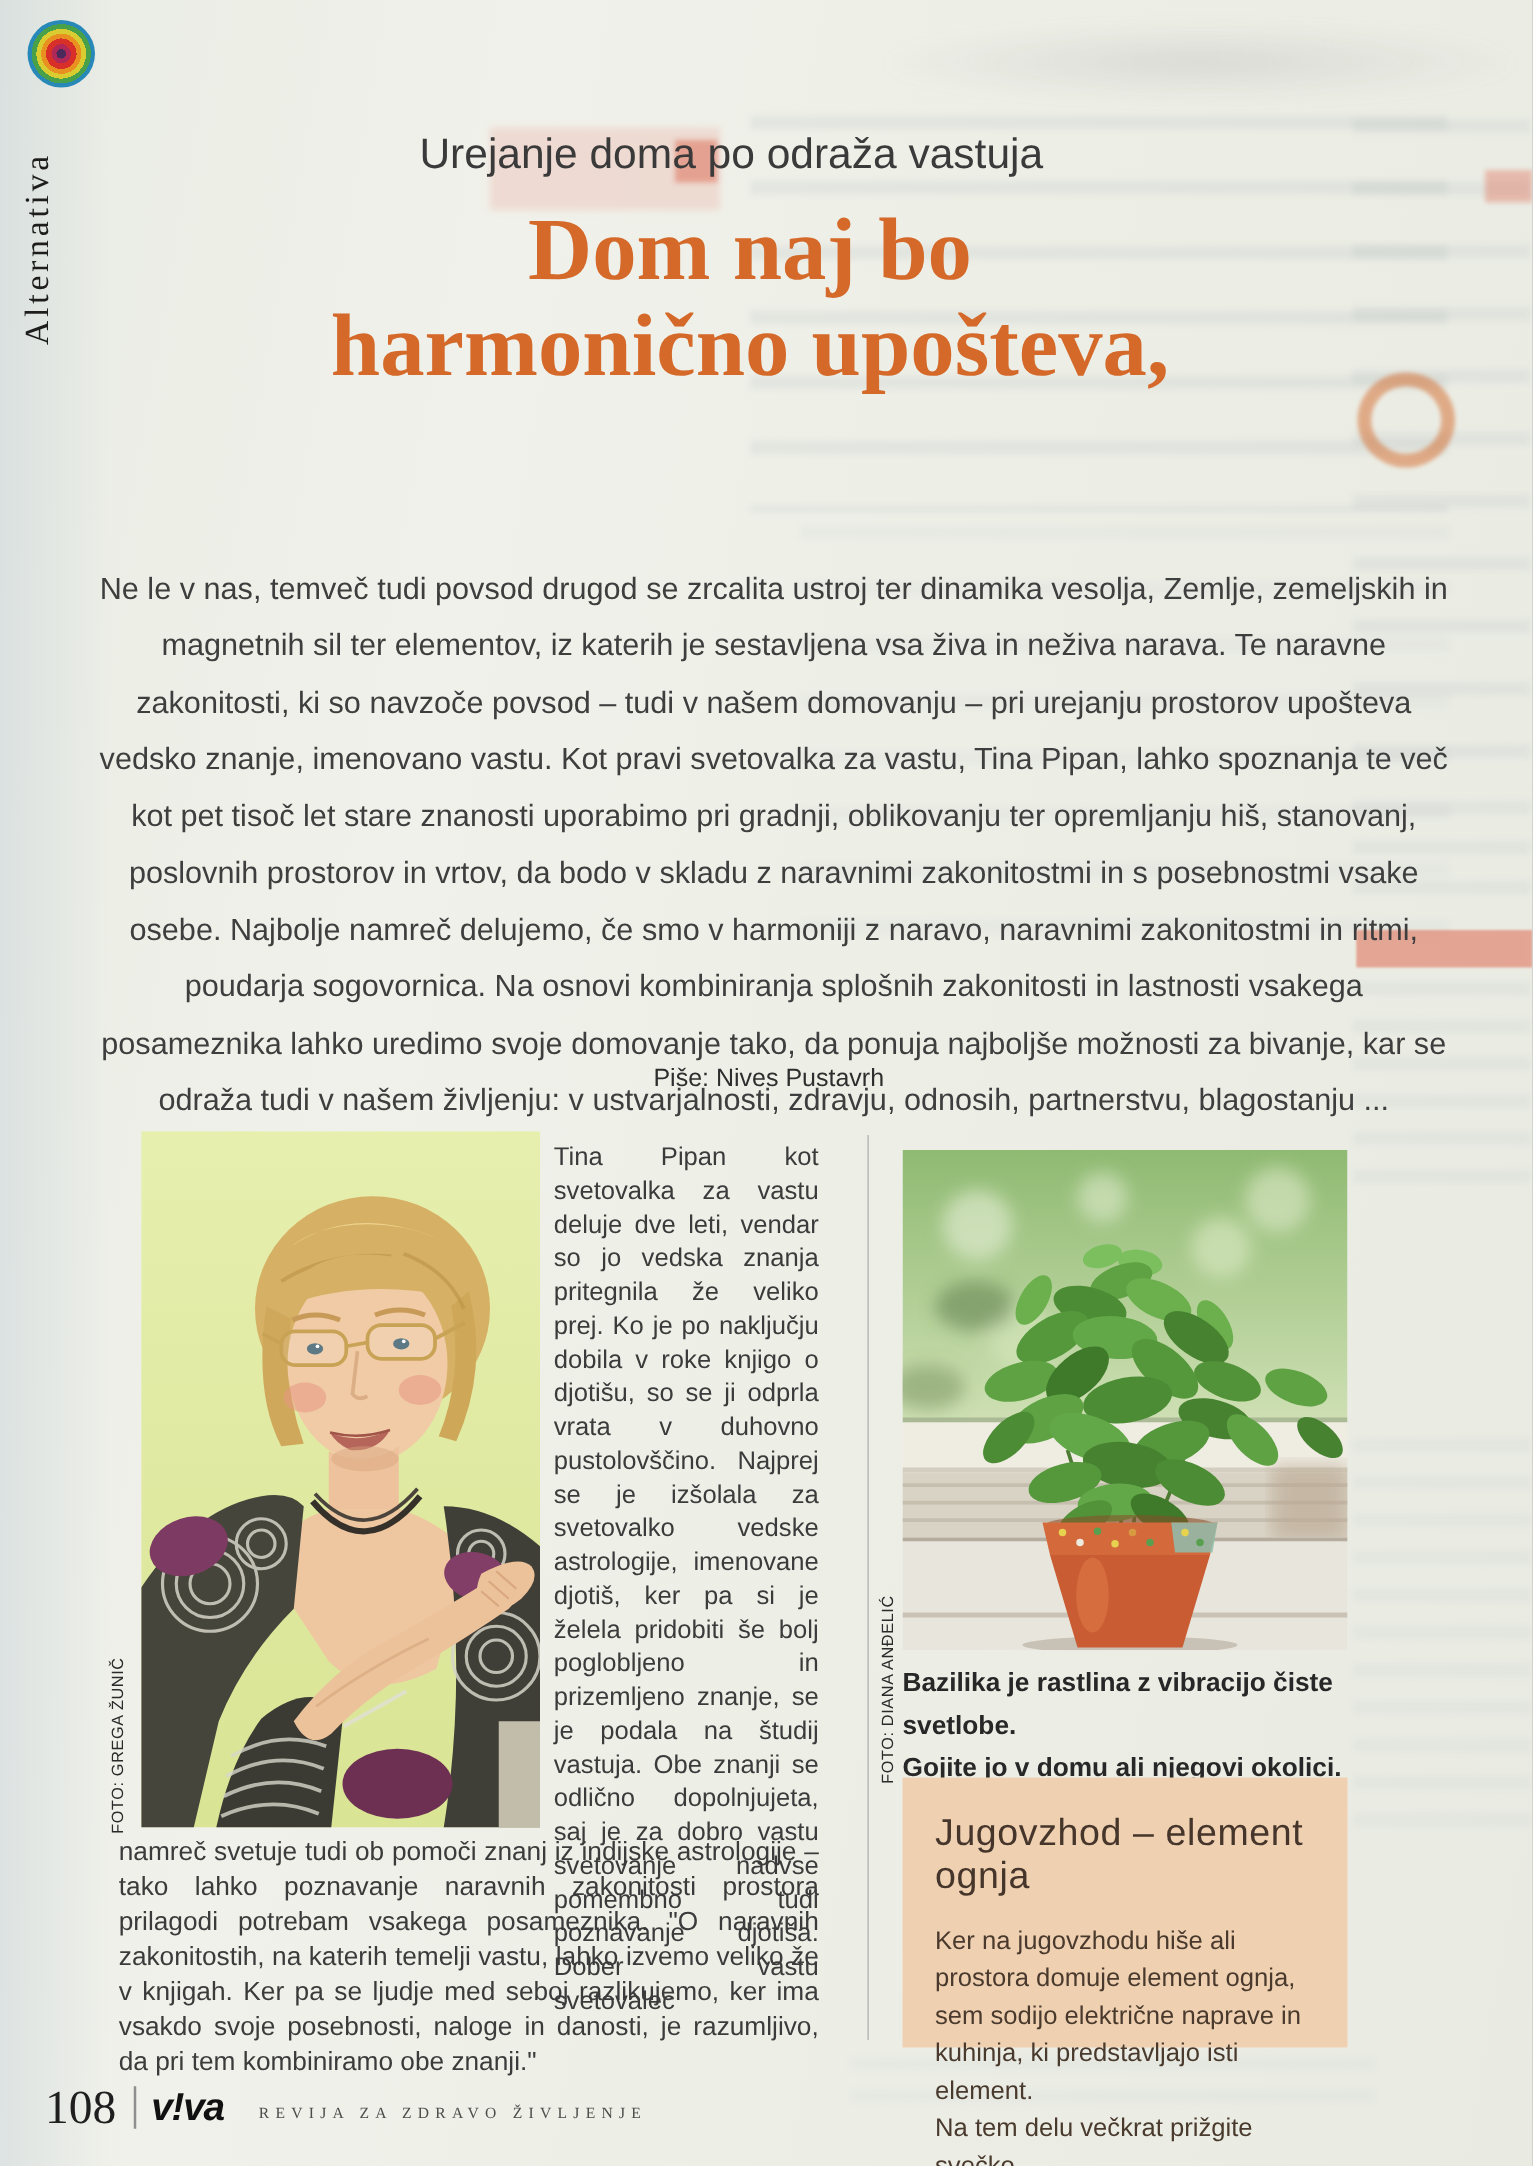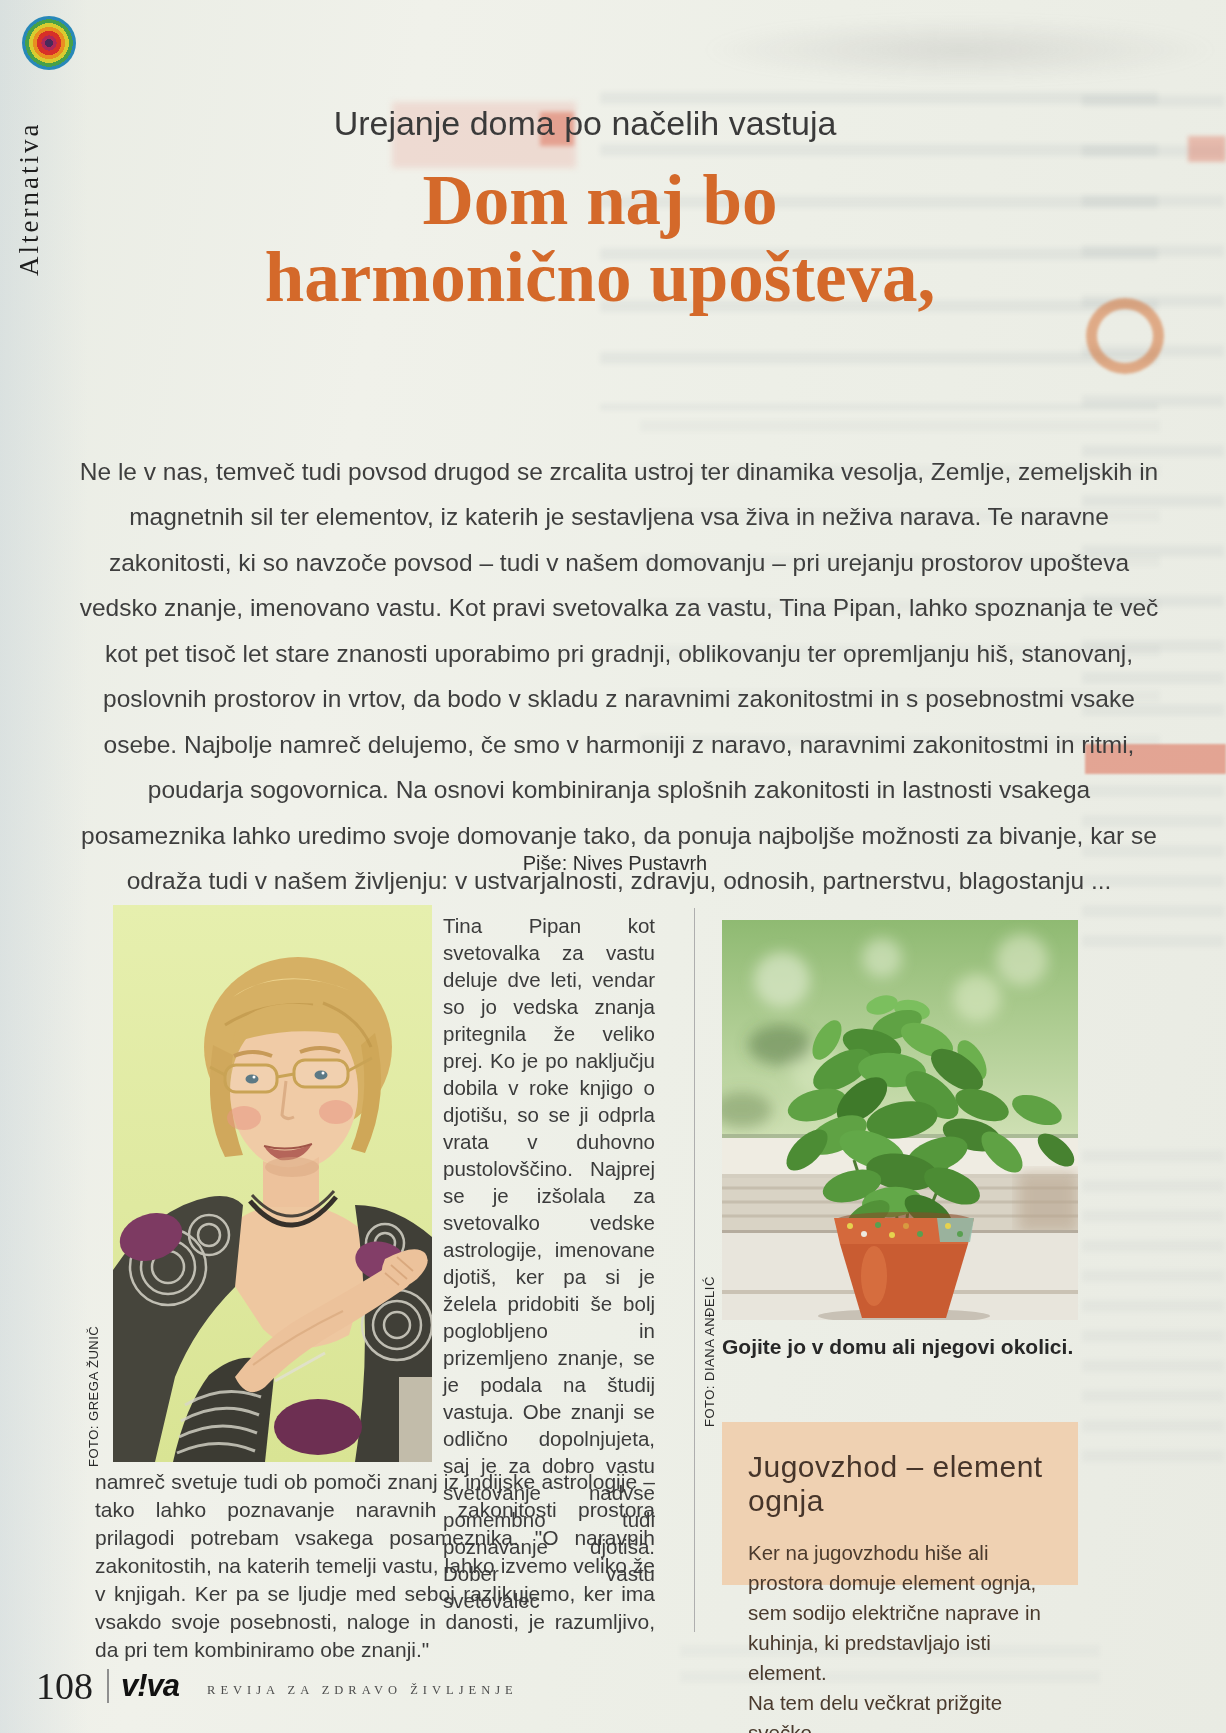--- a/index.html
+++ b/index.html
@@ -50,21 +50,21 @@
   
   .portrait{position:absolute; left:113px; top:905px; width:319px; height:557px;}
   .basil{position:absolute; left:722px; top:920px; width:356px; height:400px;}
   .credit{position:absolute; font-size:13px; color:#2a2a2a; letter-spacing:.5px;}
   .credit-left{left:86px; top:1282px; height:185px;}
   .credit-right{left:702px; top:1262px; height:165px;}
   .caption{position:absolute; left:722px; top:1330px; width:356px;
     font-size:21px; line-height:34px; font-weight:bold; color:#272727;}
   .caption span{display:block;}
   
-  .info-box{position:absolute; left:722px; top:1422px; width:356px; height:163px;
+  .info-box{position:absolute; left:722px; top:1422px; width:356px; height:216px;
     background:#efd1b2; box-sizing:border-box; padding:28px 26px 0 26px;}
   .info-box h2{margin:0 0 20px 0; font-weight:400; font-size:30px; letter-spacing:.5px; color:#46352a;}
   .info-box p{margin:0; font-size:20.5px; line-height:30px; color:#4a3a2d;}
   
   .footer{position:absolute; left:36px; top:1664px; display:flex; align-items:center;}
   .page-num{font-family:"Liberation Serif", serif; font-size:38px; color:#1f1f1f;}
   .footer-rule{width:2px; height:34px; background:#8f8f8f; margin:0 12px 0 14px;}
   .viva{font-style:italic; font-weight:800; font-size:31px; letter-spacing:-1px; color:#111;}
   .tagline{margin-left:28px; font-family:"Liberation Serif", serif; font-size:12.5px;
     letter-spacing:5px; color:#4c4c4c; padding-top:8px;text-align:center;}
@@ -85,21 +85,21 @@
   <div class="ghost-lines" style="left:680px; top:1645px; width:420px; height:50px; background-size:100% 26px; opacity:.07;"></div>
   <div class="ghost-blob" style="left:1085px; top:744px; width:141px; height:30px; background:#dd5f45; opacity:.5; filter:blur(1px);"></div>
   <div class="ghost-blob" style="left:392px; top:102px; width:184px; height:66px; background:#ecc0b6; opacity:.45; filter:blur(3px);"></div>
   <div class="ghost-blob" style="left:540px; top:112px; width:34px; height:34px; background:#dd6a52; opacity:.5; filter:blur(2px);"></div>
   <div class="ghost-blob" style="left:1188px; top:136px; width:38px; height:26px; background:#e0705a; opacity:.4; filter:blur(2px);"></div>
   <div class="ghost-o"></div>
 
   <div class="mandala"></div>
   <div class="section-label vtext">Alternativa</div>
 
-  <div class="kicker">Urejanje doma po načelih vastuja</div>
+  <div class="kicker">Urejanje doma po odraža vastuja</div>
   <h1 class="title">
       <span>Dom naj bo</span>
       <span>harmonično upošteva,</span>
     </h1>
   <p class="lead">Ne le v nas, temveč tudi povsod drugod se zrcalita ustroj ter dinamika vesolja, Zemlje, zemeljskih in magnetnih sil ter elementov, iz katerih je sestavljena vsa živa in neživa narava. Te naravne zakonitosti, ki so navzoče povsod – tudi v našem domovanju – pri urejanju prostorov upošteva vedsko znanje, imenovano vastu. Kot pravi svetovalka za vastu, Tina Pipan, lahko spoznanja te več kot pet tisoč let stare znanosti uporabimo pri gradnji, oblikovanju ter opremljanju hiš, stanovanj, poslovnih prostorov in vrtov, da bodo v skladu z naravnimi zakonitostmi in s posebnostmi vsake osebe. Najbolje namreč delujemo, če smo v harmoniji z naravo, naravnimi zakonitostmi in ritmi, poudarja sogovornica. Na osnovi kombiniranja splošnih zakonitosti in lastnosti vsakega posameznika lahko uredimo svoje domovanje tako, da ponuja najboljše možnosti za bivanje, kar se odraža tudi v našem življenju: v ustvarjalnosti, zdravju, odnosih, partnerstvu, blagostanju ...</p>
   <div class="byline">Piše: Nives Pustavrh</div>
 
   <div class="portrait">
     <svg width="319" height="557" viewBox="0 0 319 557" xmlns="http://www.w3.org/2000/svg">
       <defs>
@@ -281,20 +281,21 @@
         <circle cx="226" cy="306" r="3" fill="#e6d24e"></circle>
           <circle cx="238" cy="314" r="3" fill="#58a050"></circle>
       </g>
       <polygon points="118,324 246,324 224,398 140,398" fill="#c95c32"></polygon>
       <ellipse cx="152" cy="356" rx="13" ry="30" fill="#e6834e" opacity=".45"></ellipse>
     </svg>
   </div>
   <div class="credit credit-right vtext">FOTO: DIANA ANĐELIĆ</div>
 
   <div class="caption">
+      <span>Bazilika je rastlina z vibracijo čiste svetlobe.</span>
       <span>Gojite jo v domu ali njegovi okolici.</span>
     </div>
 
   <div class="info-box">
     <h2>Jugovzhod – element ognja</h2>
     <p>Ker na jugovzhodu hiše ali prostora domuje element ognja, sem sodijo električne naprave in kuhinja, ki predstavljajo isti element.</p>
     <p>Na tem delu večkrat prižgite svečko.</p>
   </div>
 
   <div class="footer">

